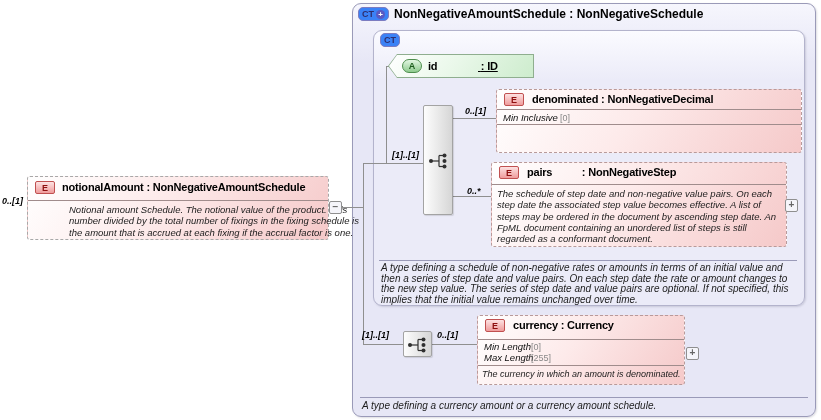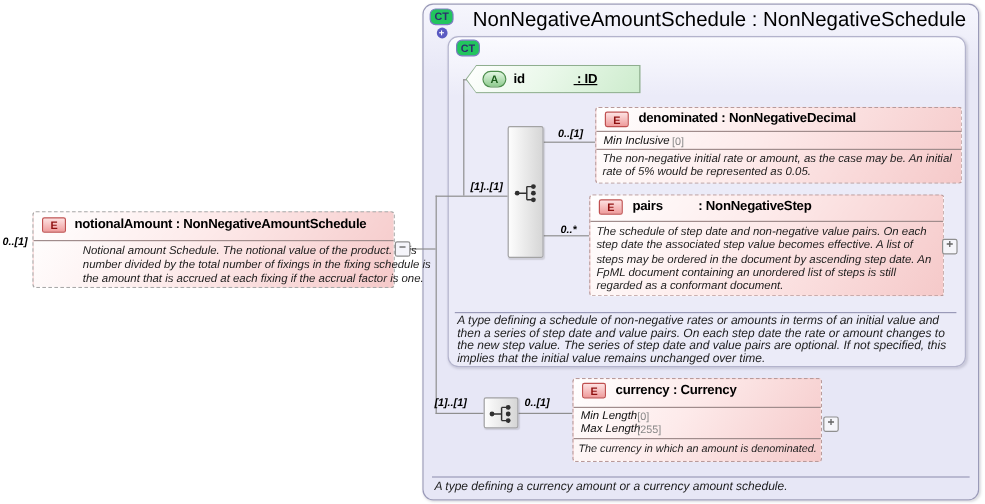--- a/index.html
+++ b/index.html
@@ -7,26 +7,26 @@
   .canvas { position:relative; width:821px; height:420px; background:#ffffff; overflow:hidden; }
   .abs { position:absolute; box-sizing:border-box; }
 
   
   .ct-box { border:1px solid #9a9ab8; border-radius:9px;
             background:linear-gradient(to bottom,#f6f6fd 0%, #e7e7f6 14%);
             box-shadow:1px 1px 2px rgba(60,60,90,0.18); }
   .ct-box.inner { border:1px solid #b3b3cc;
             background:linear-gradient(to bottom,#fbfbff 0%, #ebebf8 18%); }
   .ct-badge { display:inline-flex; align-items:center; gap:2px; height:14px;
-            border:1.5px solid #7c7cc0; border-radius:5px; background:#22c55e;
-            font-weight:bold; font-size:9px; color:#2e2e6e; padding:0 3px; line-height:13px;flex-direction:column; }
+            border:1.5px solid #7c7cc0; border-radius:5px; background:#3b82f6;
+            font-weight:bold; font-size:9px; color:#2e2e6e; padding:0 3px; line-height:13px; }
   .plus-circle { display:inline-block; width:9px; height:9px; border-radius:50%;
             background:#5a5ac2; color:#ffffff; font-size:8px; line-height:9px;
             text-align:center; font-weight:bold; }
-  .ct-title { font-weight:normal; font-size:17px; color:#000; white-space:nowrap; }
+  .ct-title { font-weight:bold; font-size:12px; color:#000; white-space:nowrap; }
   .ct-sep { height:1px; background:#9a9ab8; }
   .ct-annot { font-style:italic; font-size:10px; line-height:10.8px; color:#1c1c1c; }
 
   
   .ebox { border:1px dashed #b89a9a; border-radius:3px;
           background:linear-gradient(125deg,#ffffff 0%, #fdeaea 45%, #f5c9c9 100%); }
   .badge-e { display:inline-block; width:20px; height:13px; border:1px solid #c05050;
           border-radius:2px; background:linear-gradient(to bottom,#fde2e2,#ef9c9c);
           color:#8e1010; font-weight:bold; font-size:9px; line-height:12px; text-align:center; }
   .badge-a { display:inline-block; width:20px; height:14px; border:1px solid #4e8e4e;
@@ -138,21 +138,20 @@
   <div class="abs ebox" style="left:496px; top:89px; width:306px; height:64px;"></div>
   <span class="abs badge-e" style="left:504px; top:93px;">E</span>
   <div class="abs title" style="left:532px; top:93px;">
     <span>denominated</span>
     <span>: NonNegativeDecimal</span>
   </div>
   <div class="abs sep" style="left:497px; top:109px; width:304px;"></div>
   <div class="abs facet-n" style="left:503px; top:112px;">Min Inclusive</div>
   <div class="abs facet-v" style="left:560px; top:113px;">[0]</div>
   <div class="abs sep" style="left:497px; top:124px; width:304px;"></div>
-  <div class="abs annot" style="left:502px; top:127px; width:296px;">The non-negative initial rate or amount, as the case may be. An initial rate of 5% would be represented as 0.05.</div>
 
   <div class="abs card" style="left:467px; top:186px;">0..*</div>
   <div class="abs ebox" style="left:491px; top:162px; width:296px; height:85px;"></div>
   <span class="abs badge-e" style="left:499px; top:166px;">E</span>
   <div class="abs title" style="left:527px; top:166px;">
     <span class="nm-w">pairs</span>
     <span>: NonNegativeStep</span>
   </div>
   <div class="abs sep" style="left:492px; top:184px; width:294px;"></div>
   <div class="abs annot" style="left:497px; top:188px; width:284px;">The schedule of step date and non-negative value pairs. On each step date the associated step value becomes effective. A list of steps may be ordered in the document by ascending step date. An FpML document containing an unordered list of steps is still regarded as a conformant document.</div>

